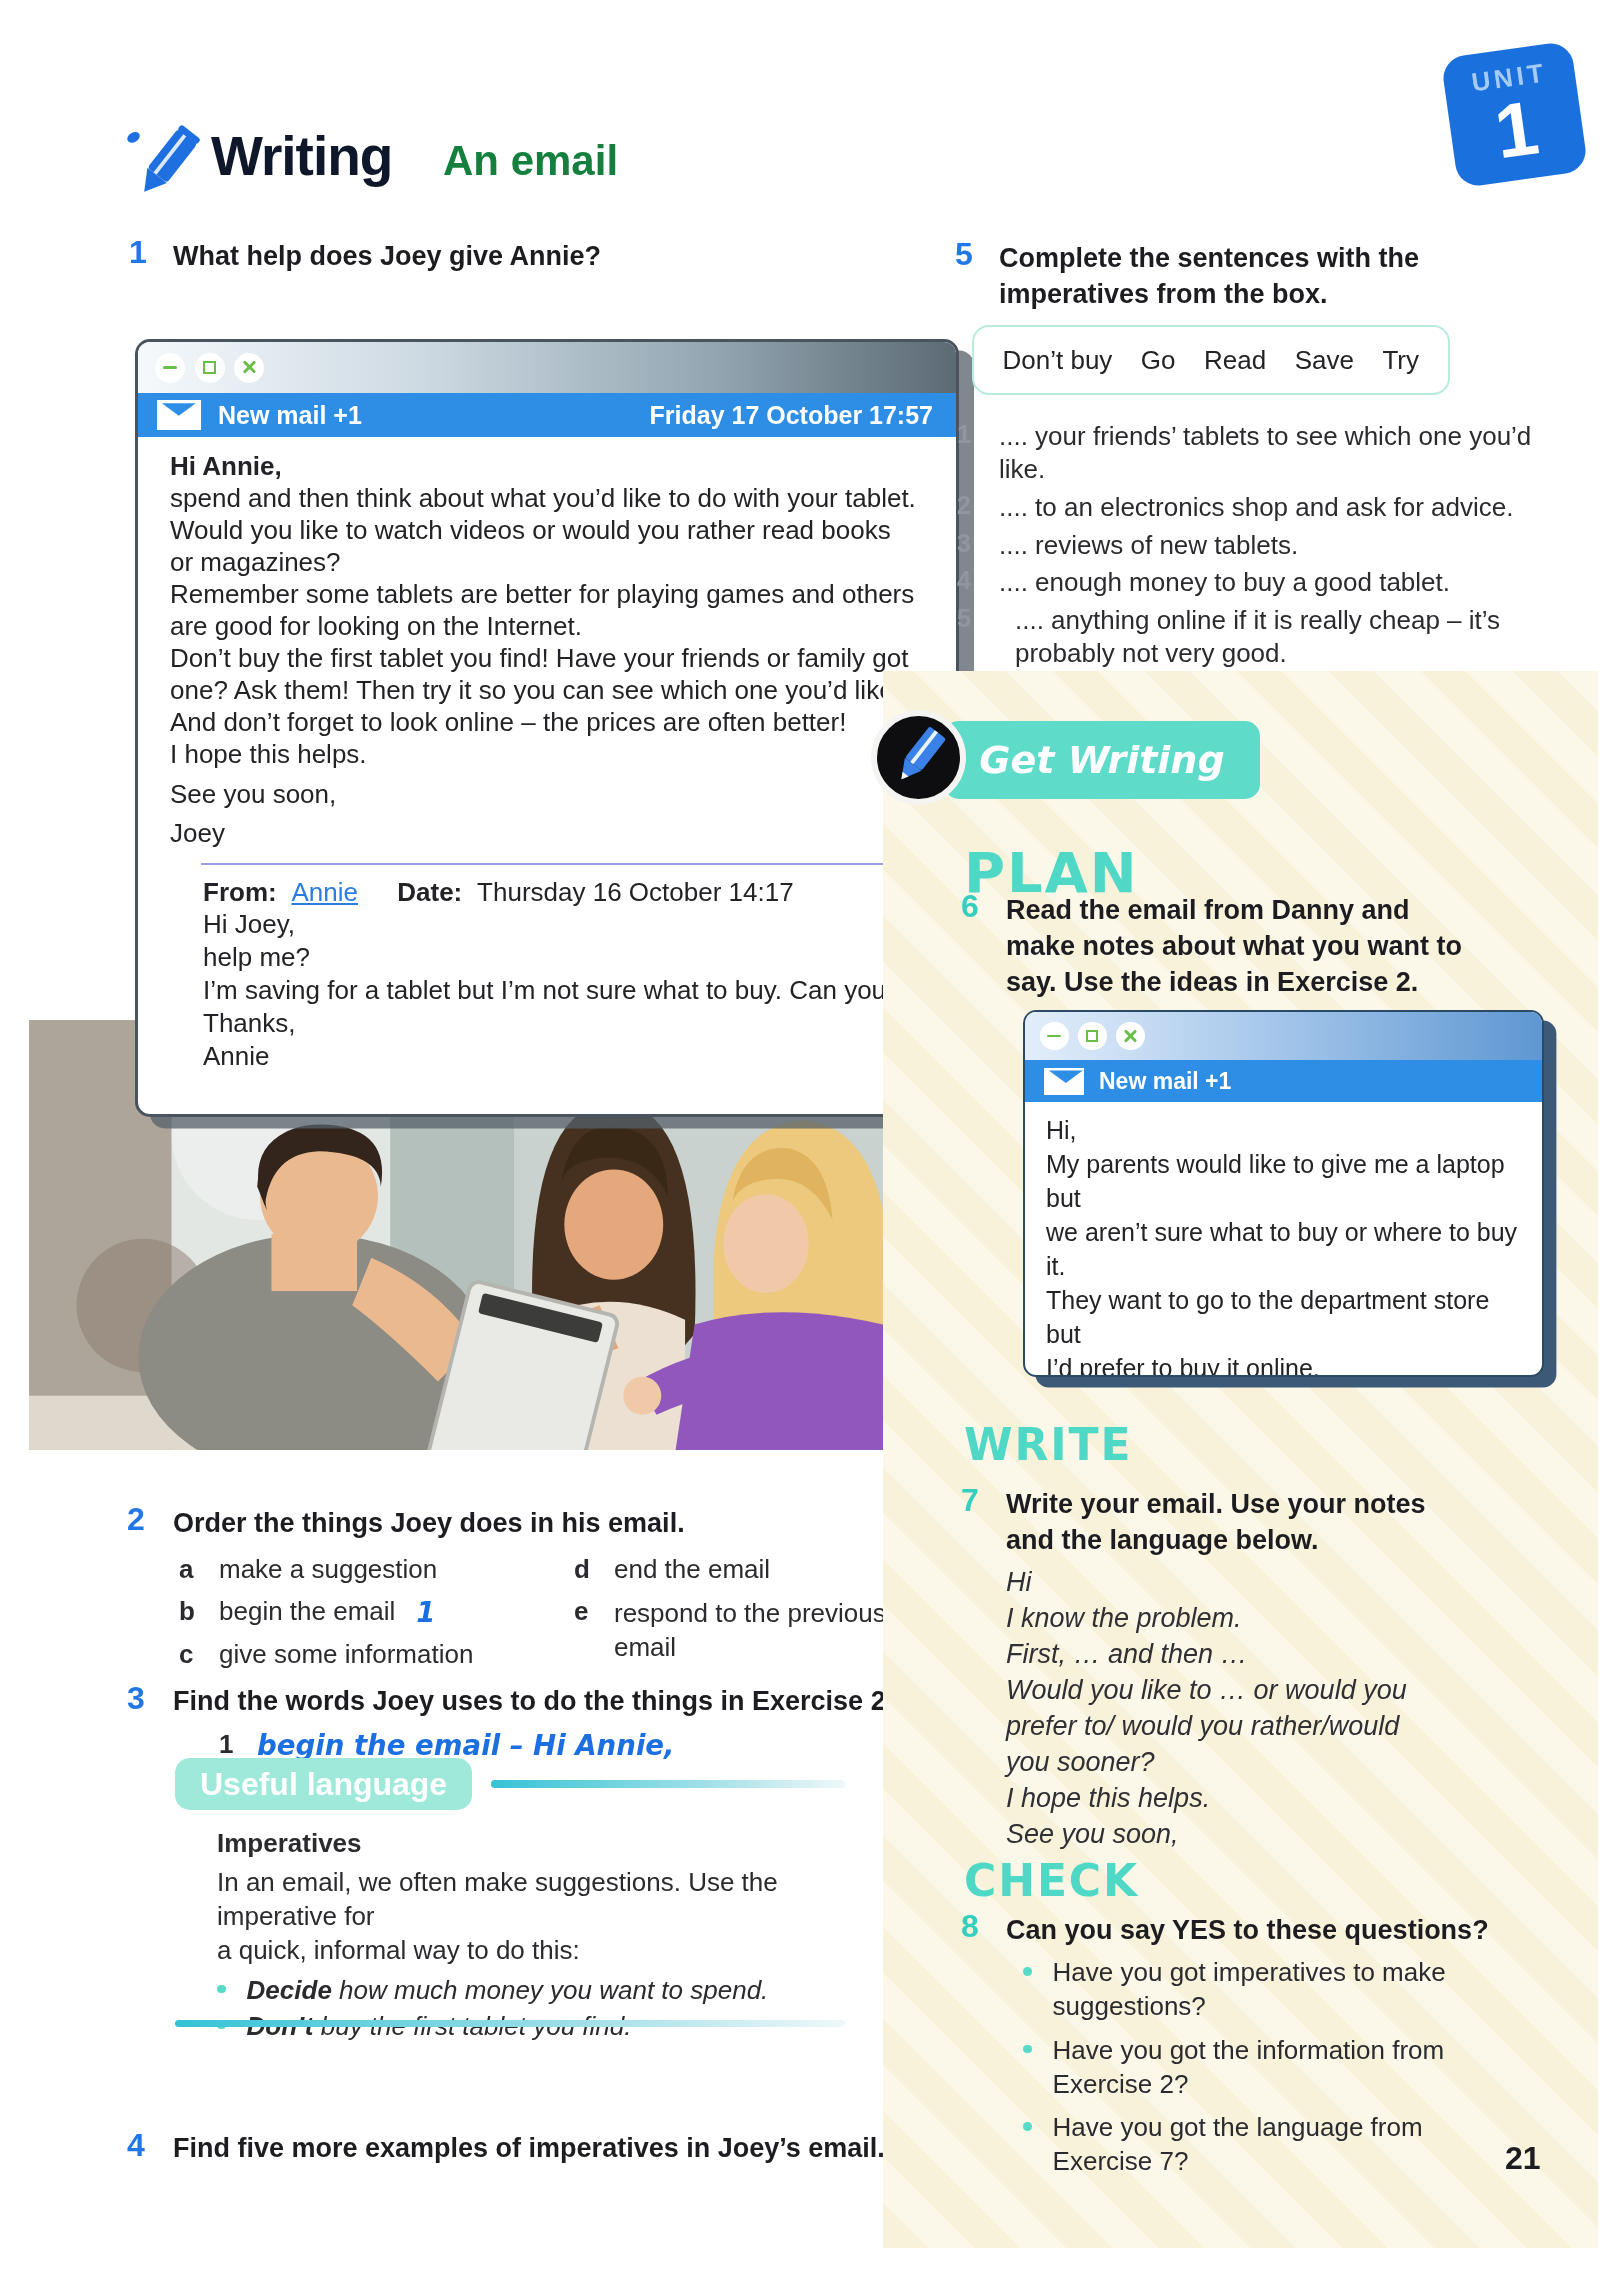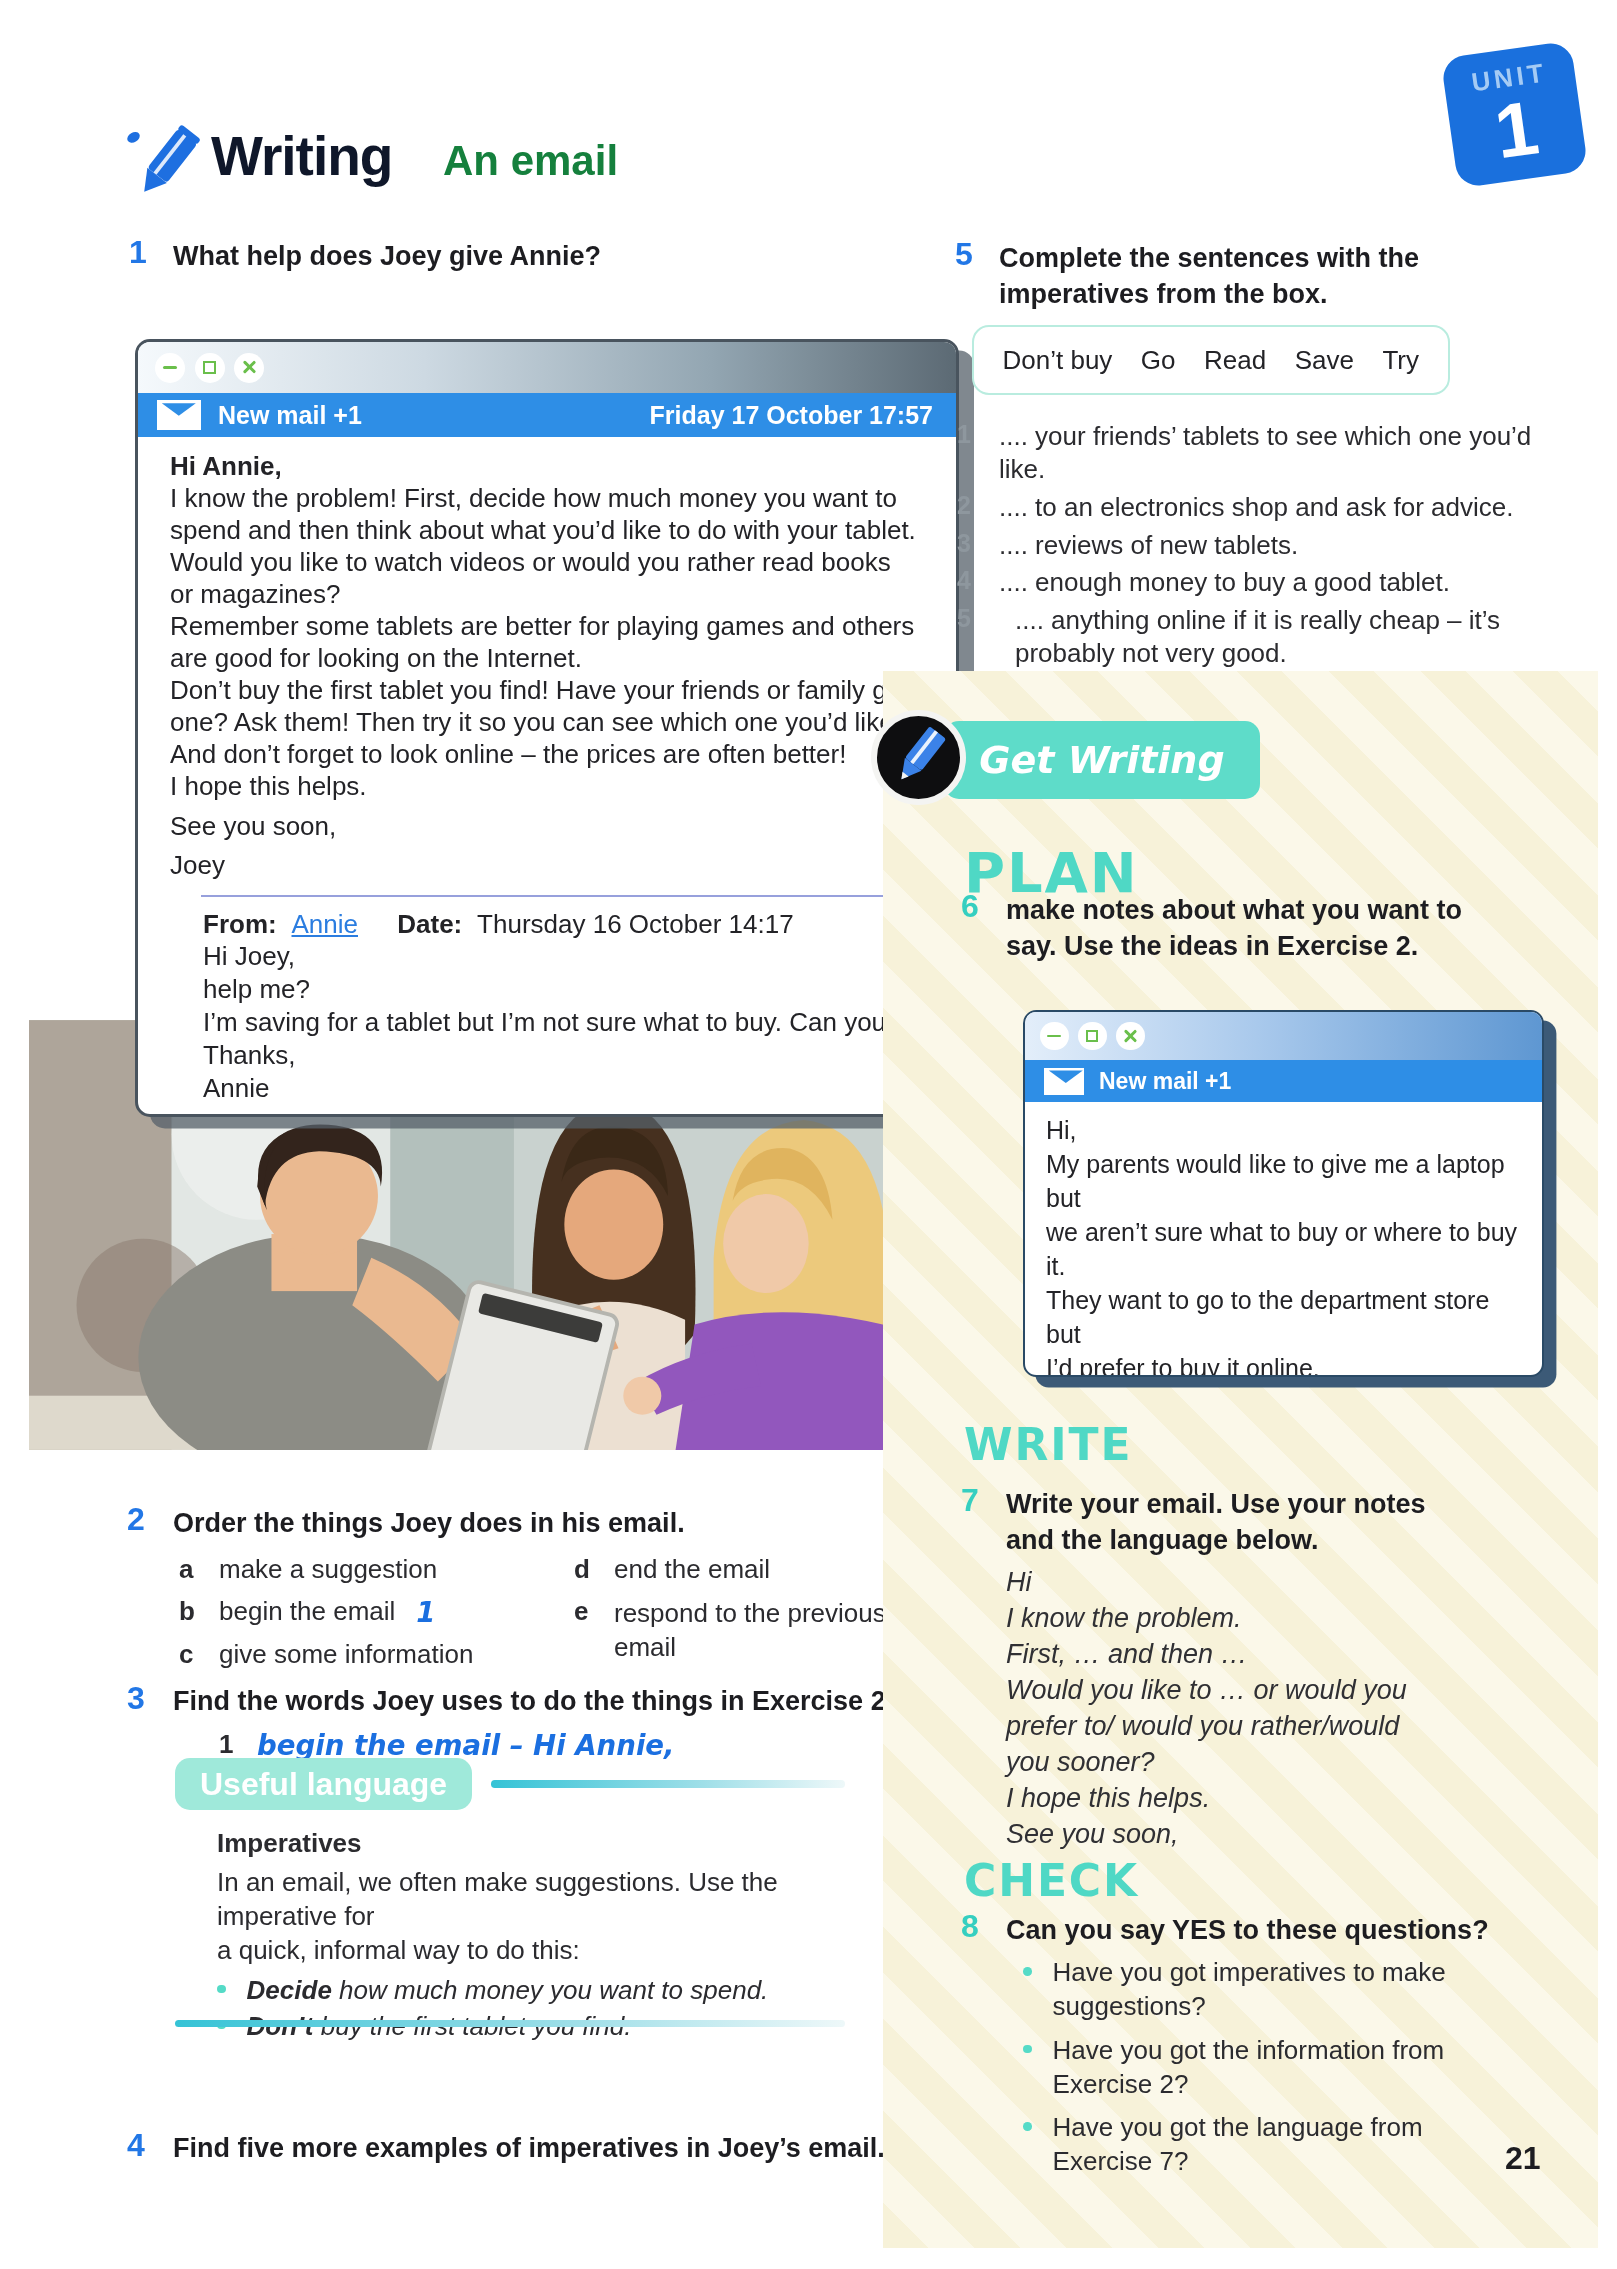--- a/index.html
+++ b/index.html
@@ -157,21 +157,20 @@
           </span>
       </div>
     </div>
     <div class="mailbar">
       <span class="envelope"></span>
       <span class="mail-label">New mail +1</span>
       <span class="mail-date">Friday 17 October 17:57</span>
     </div>
     <div style="padding:13.3px 19px 0 32px;">
       <div class="email-line" style="font-weight:bold;">Hi Annie,</div>
-      <div class="email-line">I know the problem! First, decide how much money you want to</div>
       <div class="email-line">spend and then think about what you’d like to do with your tablet.</div>
       <div class="email-line">Would you like to watch videos or would you rather read books</div>
       <div class="email-line">or magazines?</div>
       <div class="email-line">Remember some tablets are better for playing games and others</div>
       <div class="email-line">are good for looking on the Internet.</div>
       <div class="email-line">Don’t buy the first tablet you find! Have your friends or family got</div>
       <div class="email-line">one? Ask them! Then try it so you can see which one you’d like.</div>
       <div class="email-line">And don’t forget to look online – the prices are often better!</div>
       <div class="email-line">I hope this helps.</div>
       <div class="email-line" style="margin-top:7.6px;">See you soon,</div>
@@ -304,20 +303,21 @@
         <polygon points="24,44 46,44 35,64" fill="#3b82e8"></polygon>
         <polygon points="31,57 39,57 35,64" fill="#f4f4f2"></polygon>
       </g>
     </svg>
   </div>
 
   <div class="abs teal-script" style="left:964px; top:810px; font-size:56px;margin-top:30px;">PLAN</div>
 
   <div class="abs exnum-teal" style="left:961px; top:888px;">6</div>
   <div class="abs exhead" style="left:1006px; top:892px;">
+    <div>Read the email from Danny and</div>
     <div>make notes about what you want to</div>
     <div>say. Use the ideas in Exercise 2.</div>
   </div>
 
   <div class="abs email-window" style="left:1023px; top:1010px; width:521px; height:367px;
        border:2.9px solid #2a4a66; border-radius:13.3px; box-shadow:12.4px 10.5px 0 #3c5a77;">
     <div class="titlebar-danny">
       <div class="win-btns">
         <span class="win-btn" style="width:28.5px; height:28.5px;">
             <span class="g-minus"></span>

